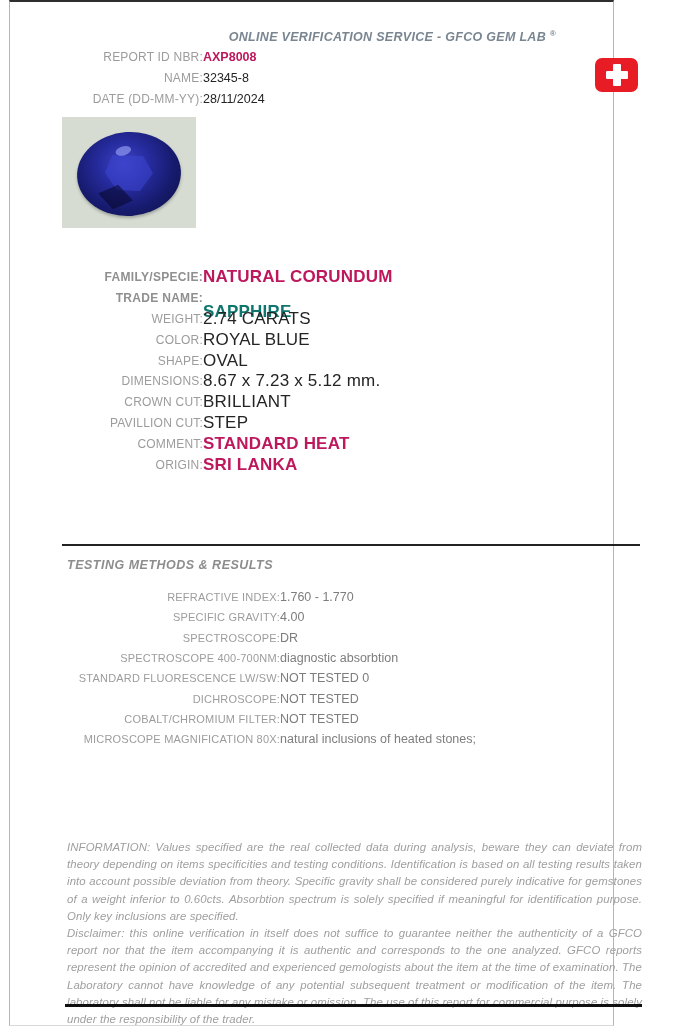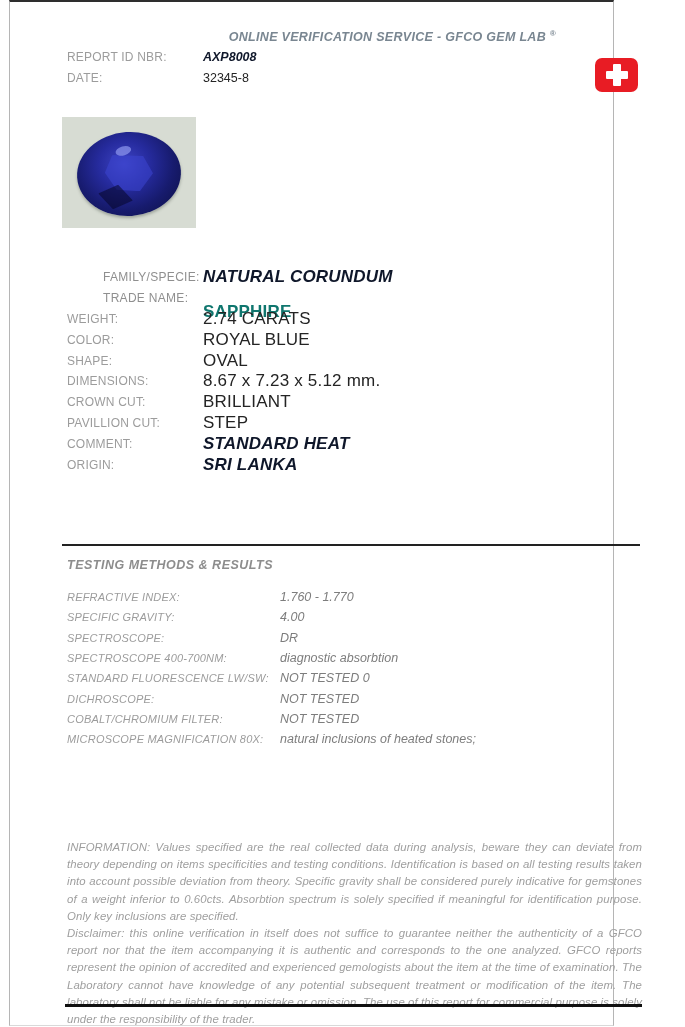--- a/index.html
+++ b/index.html
@@ -16,24 +16,24 @@
   }
 
   .service-title {
     position: absolute; top: 27px; right: 57px;
     font-size: 12.5px; font-style: italic; font-weight: bold;
     color: #798691; letter-spacing: 0.3px; white-space: nowrap;
   }
   .service-title sup { font-size: 8px; }
 
   .report-block { position: absolute; left: 57px; top: 44px; }
-  .kv-row { display: flex; height: 21px; align-items: center; }
+  .kv-row { display: flex; height: 21px; align-items: center; text-align: right; }
   .kv-row .k { width: 136px; font-size: 12px; color: #9c9c9c; letter-spacing: 0.2px; }
   .kv-row .v { font-size: 12.5px; color: #242424; }
-  .v.v-bold { font-weight: bold; color: #0f172a; font-style: italic; }
+  .v.v-bold { font-weight: bold; color: #be185d; }
   .v.v-red  { font-weight: bold; color: #0f766e; margin-top: 28px; }
 
   .swiss-flag {
     position: absolute; left: 585px; top: 56px; width: 43px; height: 34px;
     background: #e81c24; border-radius: 7px;
   }
   .swiss-flag .bar-v, .swiss-flag .bar-h { position: absolute; background: #ffffff; border-radius: 1px; }
   .swiss-flag .bar-v { left: 17.5px; top: 6px;  width: 8px;  height: 22px; }
   .swiss-flag .bar-h { left: 10.5px; top: 13px; width: 22px; height: 8px;  }
 
@@ -58,32 +58,32 @@
   }
   .stone .facet-dark {
     position: absolute; left: 20px; top: 52px; width: 34px; height: 24px;
     background: rgba(5,6,40,0.55);
     clip-path: polygon(0 30%, 60% 0, 100% 70%, 40% 100%);
   }
 
   .ident-block { position: absolute; left: 57px; top: 265px; }
   .ident-block .kv-row { height: 20.8px; }
   .ident-block .k { width: 136px; font-size: 12px; }
-  .ident-block .k.k-bold { font-weight: normal; color: #8f8f8f; letter-spacing: 0.3px; padding-left: 36px; }
+  .ident-block .k.k-bold { font-weight: bold; color: #8f8f8f; letter-spacing: 0.3px; padding-left: 36px; }
   .ident-block .v { font-size: 17px; letter-spacing: 0.2px; }
 
   .sep-line { position: absolute; left: 52px; top: 542px; width: 578px; height: 2px; background: #222; }
 
   .testing-heading {
     position: absolute; left: 57px; top: 556px;
     font-size: 12.5px; font-weight: bold; font-style: italic;
     color: #8d8d8d; letter-spacing: 0.5px;
   }
 
-  .testing-block { position: absolute; left: 57px; top: 585px; font-style: italic; }
+  .testing-block { position: absolute; left: 57px; top: 585px; }
   .testing-block .kv-row { height: 20.3px; }
   .testing-block .k { width: 213px; font-size: 11px; color: #9c9c9c; letter-spacing: 0.2px; }
   .testing-block .v { font-size: 12.5px; color: #7d7d7d; }
 
   .legal {
     position: absolute; left: 57px; width: 575px;
     font-size: 11.4px; font-style: italic; color: #9e9e9e;
     line-height: 17.2px; text-align: justify; letter-spacing: 0.1px;
   }
   .legal.info { top: 837px; }
@@ -97,22 +97,26 @@
 <div class="frame">
 
   <div class="service-title"><span>ONLINE VERIFICATION SERVICE - GFCO GEM LAB</span> <sup>®</sup></div>
 
   <div class="report-block">
     <div class="kv-row">
       <span class="k">REPORT ID NBR:</span>
       <span class="v v-bold">AXP8008</span>
     </div>
     <div class="kv-row">
-      <span class="k">DATE:</span>
+      <span class="k">NAME:</span>
       <span class="v">32345-8</span>
+    </div>
+    <div class="kv-row">
+      <span class="k">DATE (DD-MM-YY):</span>
+      <span class="v">28/11/2024</span>
     </div>
   </div>
 
   <div class="swiss-flag">
     <span class="bar-v"></span>
     <span class="bar-h"></span>
   </div>
 
   <div class="photo">
     <div class="stone">

